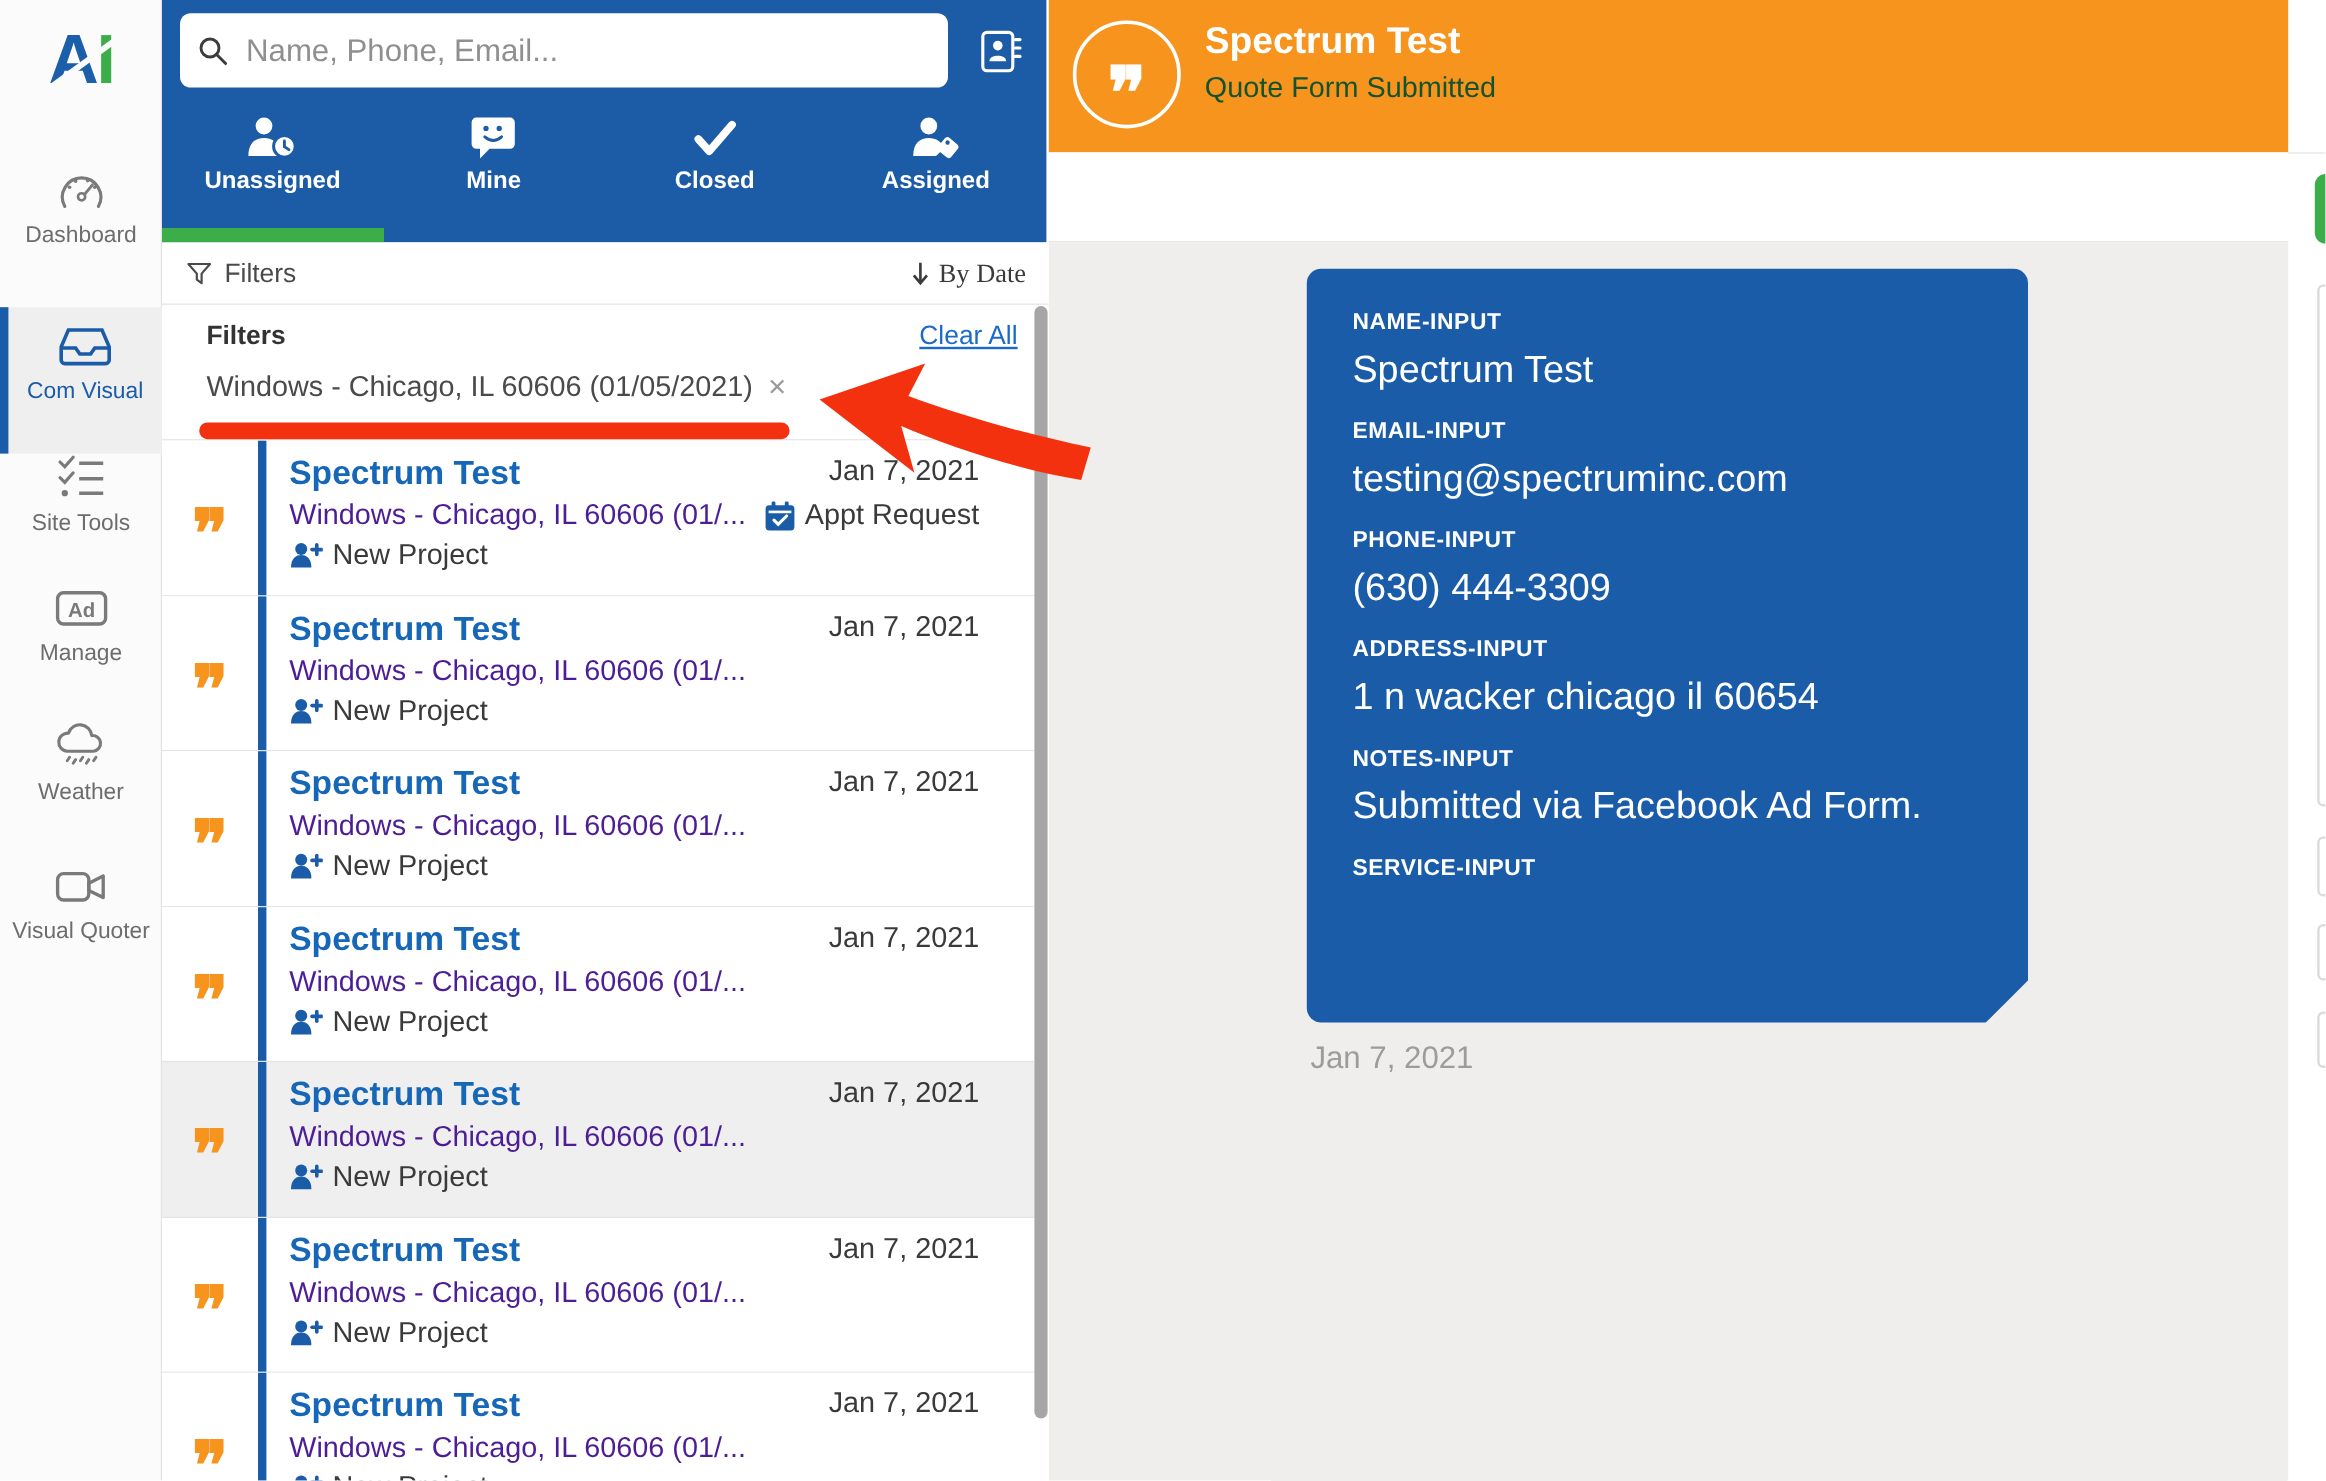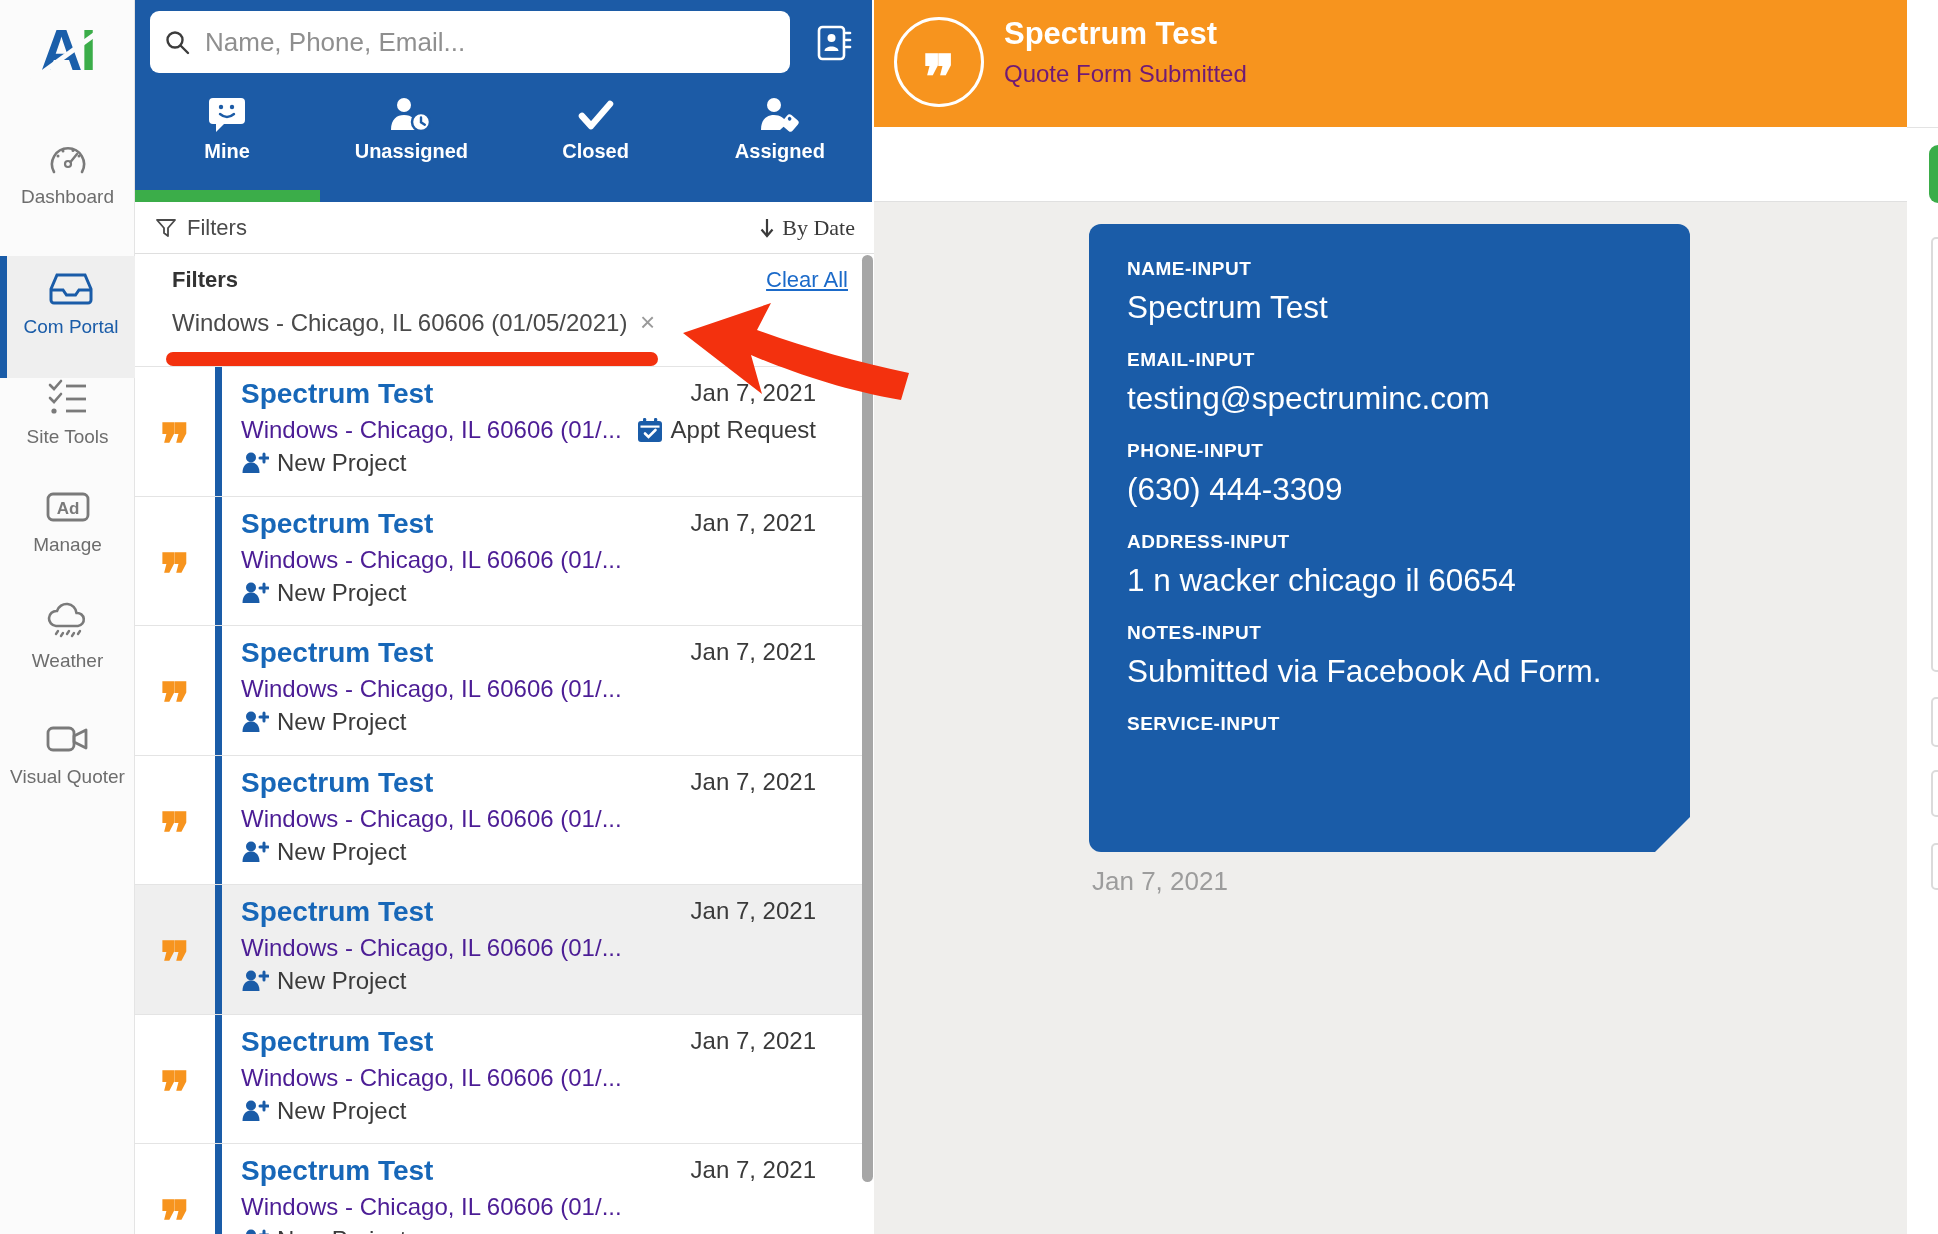--- a/index.html
+++ b/index.html
@@ -70,21 +70,21 @@
   .scroll-thumb{position:absolute;left:727px;top:255px;width:11px;height:927px;
         background:#a6a6a6;border-radius:6px;cursor:pointer;}
 
   
   #detailPanel{position:absolute;left:874px;top:0;width:1033px;height:1234px;background:#fff;}
   .orange-head{position:absolute;left:0;top:0;width:1033px;height:127px;background:#f7941e;}
   .q-circle{position:absolute;left:20px;top:17px;width:90px;height:90px;border:3px solid #fff;
         border-radius:50%;display:flex;align-items:center;justify-content:center;}
   .q-circle .quote-glyph{color:#fff;font-size:60px;transform:translateY(16px);}
   .dh-title{position:absolute;left:130px;top:16px;font-size:31px;font-weight:600;color:#fff;}
-  .dh-sub{position:absolute;left:130px;top:60px;font-size:24px;color:#701a75;}
+  .dh-sub{position:absolute;left:130px;top:60px;font-size:24px;color:#14532d;}
   .actions{position:absolute;left:0;top:127px;width:1033px;height:75px;background:#fff;
         border-bottom:1px solid #e0e0e0;}
   .act-btn{position:absolute;top:138px;width:55px;height:55px;border-radius:50%;
         background:#1a5ca8;display:flex;align-items:center;justify-content:center;cursor:pointer;}
   .detail-body{position:absolute;left:0;top:202px;width:1033px;height:1032px;background:#efeeec;padding-left:24px;}
   .card{position:absolute;left:215px;top:22px;width:601px;height:628px;background:#1a5ca8;
         border-radius:12px;padding:26px 38px;color:#fff;}
   .card-cut{position:absolute;right:-1px;bottom:-1px;width:37px;height:37px;background:#efeeec;
         clip-path:polygon(100% 0,100% 100%,0 100%);}
   .fld-label{font-size:19px;font-weight:700;letter-spacing:.5px;margin-top:21px;}
@@ -125,21 +125,21 @@
           <circle cx="33" cy="18" r="1.5" fill="#7a7a7a"></circle>
       </svg>
       <span class="side-label">Dashboard</span>
     </div>
 
     <div class="side-item side-active">
       <svg class="ic" style="margin-top:14px" width="46" height="38" viewBox="0 0 46 38">
         <path d="M9 5 h28 l6 14 v11 a3 3 0 0 1 -3 3 H6 a3 3 0 0 1 -3 -3 V19 Z" fill="none" stroke="#1a5ca8" stroke-width="3"></path>
         <path d="M3 20 h12 l3.5 5 h9 l3.5 -5 h12" fill="none" stroke="#1a5ca8" stroke-width="3"></path>
       </svg>
-      <span class="side-label">Com Portal</span>
+      <span class="side-label">Com Visual</span>
     </div>
 
     <div class="side-item" style="top:378px">
       <svg class="ic" width="44" height="40" viewBox="0 0 44 40">
         <path d="M4 7 l4 4 7 -8" fill="none" stroke="#7a7a7a" stroke-width="2.6" stroke-linecap="round"></path>
         <line x1="20" y1="8" x2="40" y2="8" stroke="#7a7a7a" stroke-width="2.8"></line>
         <path d="M4 20 l4 4 7 -8" fill="none" stroke="#7a7a7a" stroke-width="2.6" stroke-linecap="round"></path>
         <line x1="20" y1="21" x2="40" y2="21" stroke="#7a7a7a" stroke-width="2.8"></line>
         <circle cx="8" cy="33" r="2.6" fill="#7a7a7a"></circle>
         <line x1="20" y1="33" x2="40" y2="33" stroke="#7a7a7a" stroke-width="2.8"></line>
@@ -193,36 +193,36 @@
         <path d="M11.5 27 c0 -6 14 -6 14 0 z" fill="#fff"></path>
         <g stroke="#fff" stroke-width="2.6" stroke-linecap="round">
           <line x1="33" y1="9" x2="37" y2="9"></line>
             <line x1="33" y1="16" x2="37" y2="16"></line>
           <line x1="33" y1="23" x2="37" y2="23"></line>
         </g>
       </svg>
 
       <div class="tabs">
         <div class="tab">
+          <svg class="ic" width="46" height="38" viewBox="0 0 46 38">
+            <circle cx="16" cy="9" r="7" fill="#fff"></circle>
+            <path d="M3 34 c0 -11 6 -15 13 -15 c4 0 7 1 9.5 3.5 a11 11 0 0 0 2 11.5 z" fill="#fff"></path>
+            <circle cx="33" cy="26" r="9" fill="#fff" stroke="#1c5ba6" stroke-width="2.5"></circle>
+            <path d="M33 21.5 v4.8 l3.8 2.4" fill="none" stroke="#1c5ba6" stroke-width="2.4" stroke-linecap="round"></path>
+          </svg>
+          <span class="tab-label">Unassigned</span>
+        </div>
+        <div class="tab">
           <svg class="ic" width="38" height="38" viewBox="0 0 38 38">
             <path d="M5 2 h28 a4 4 0 0 1 4 4 v18 a4 4 0 0 1 -4 4 H16 l-8 8 v-8 H5 a4 4 0 0 1 -4 -4 V6 a4 4 0 0 1 4 -4 z" fill="#fff"></path>
             <circle cx="13" cy="11" r="2.2" fill="#1c5ba6"></circle>
               <circle cx="24" cy="11" r="2.2" fill="#1c5ba6"></circle>
             <path d="M12 18 q7 6 14 0" fill="none" stroke="#1c5ba6" stroke-width="2.4" stroke-linecap="round"></path>
           </svg>
           <span class="tab-label">Mine</span>
-        </div>
-        <div class="tab">
-          <svg class="ic" width="46" height="38" viewBox="0 0 46 38">
-            <circle cx="16" cy="9" r="7" fill="#fff"></circle>
-            <path d="M3 34 c0 -11 6 -15 13 -15 c4 0 7 1 9.5 3.5 a11 11 0 0 0 2 11.5 z" fill="#fff"></path>
-            <circle cx="33" cy="26" r="9" fill="#fff" stroke="#1c5ba6" stroke-width="2.5"></circle>
-            <path d="M33 21.5 v4.8 l3.8 2.4" fill="none" stroke="#1c5ba6" stroke-width="2.4" stroke-linecap="round"></path>
-          </svg>
-          <span class="tab-label">Unassigned</span>
         </div>
         <div class="tab">
           <svg class="ic" width="40" height="38" viewBox="0 0 40 38">
             <path d="M6 20 l9 10 L34 8" fill="none" stroke="#fff" stroke-width="6.5" stroke-linecap="round" stroke-linejoin="round"></path>
           </svg>
           <span class="tab-label">Closed</span>
         </div>
         <div class="tab">
           <svg class="ic" width="46" height="38" viewBox="0 0 46 38">
             <circle cx="17" cy="9" r="7" fill="#fff"></circle>

